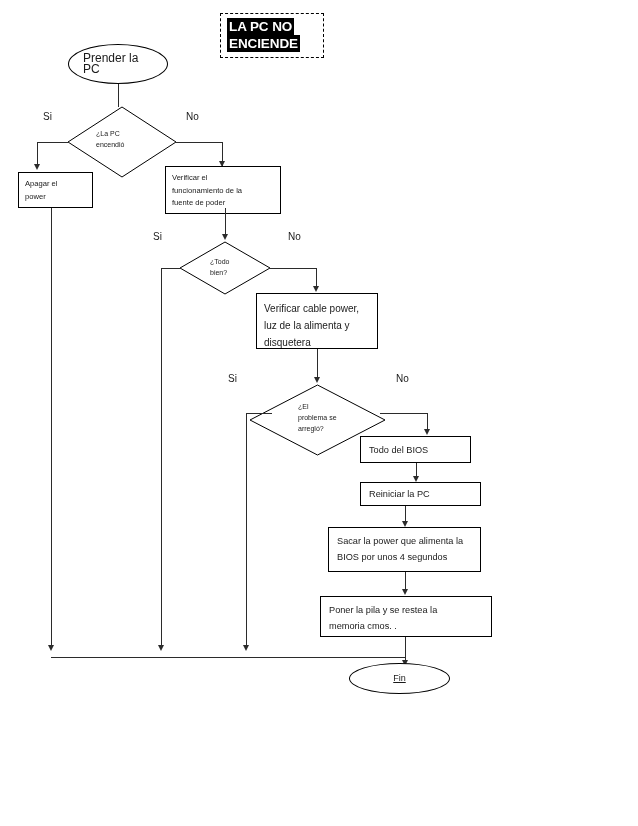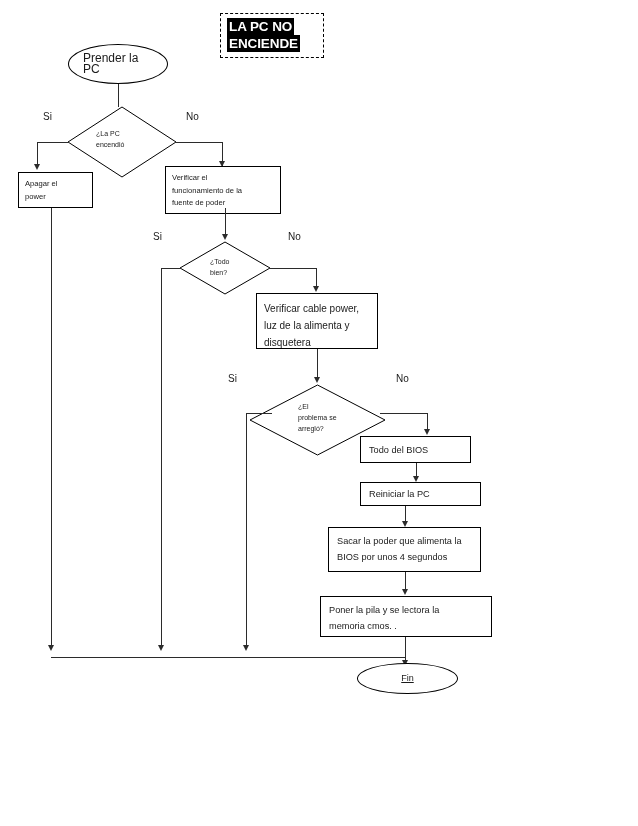--- a/index.html
+++ b/index.html
@@ -236,33 +236,33 @@
   <div class="line v" style="left:416px; top:463px; height:15px;"></div>
   <div class="arrow-down" style="left:412.5px; top:476px;"></div>
 
   <div class="node rect mid" style="left:360px; top:482px; width:121px; height:24px; display:flex; align-items:center;">
     <span>Reiniciar la PC</span>
   </div>
   <div class="line v" style="left:405px; top:506px; height:18px;"></div>
   <div class="arrow-down" style="left:401.5px; top:521px;"></div>
 
   <div class="node rect mid" style="left:328px; top:527px; width:153px; height:45px;">
-    <span>Sacar la poder que alimenta la</span><br>
+    <span>Sacar la power que alimenta la</span><br>
     <span>BIOS por unos 4 segundos</span>
   </div>
   <div class="line v" style="left:405px; top:572px; height:19px;"></div>
   <div class="arrow-down" style="left:401.5px; top:589px;"></div>
 
   <div class="node rect mid" style="left:320px; top:596px; width:172px; height:41px;">
-    <span>Poner la pila  y se lectora la</span><br>
+    <span>Poner la pila  y se restea la</span><br>
     <span>memoria cmos. .</span>
   </div>
   <div class="line v" style="left:405px; top:637px; height:20px;"></div>
 
   <div class="line h" style="left:51px; top:657px; width:354px;"></div>
   <div class="line v" style="left:405px; top:657px; height:8px;"></div>
   <div class="arrow-down" style="left:401.5px; top:660px;"></div>
 
-  <div class="node oval end" style="left:357px; top:663px; width:101px; height:31px;text-decoration:underline;">
+  <div class="node oval end" style="left:349px; top:663px; width:101px; height:31px;text-decoration:underline;">
     <div class="txt">Fin</div>
   </div>
 
 </div>
 
 </body></html>

